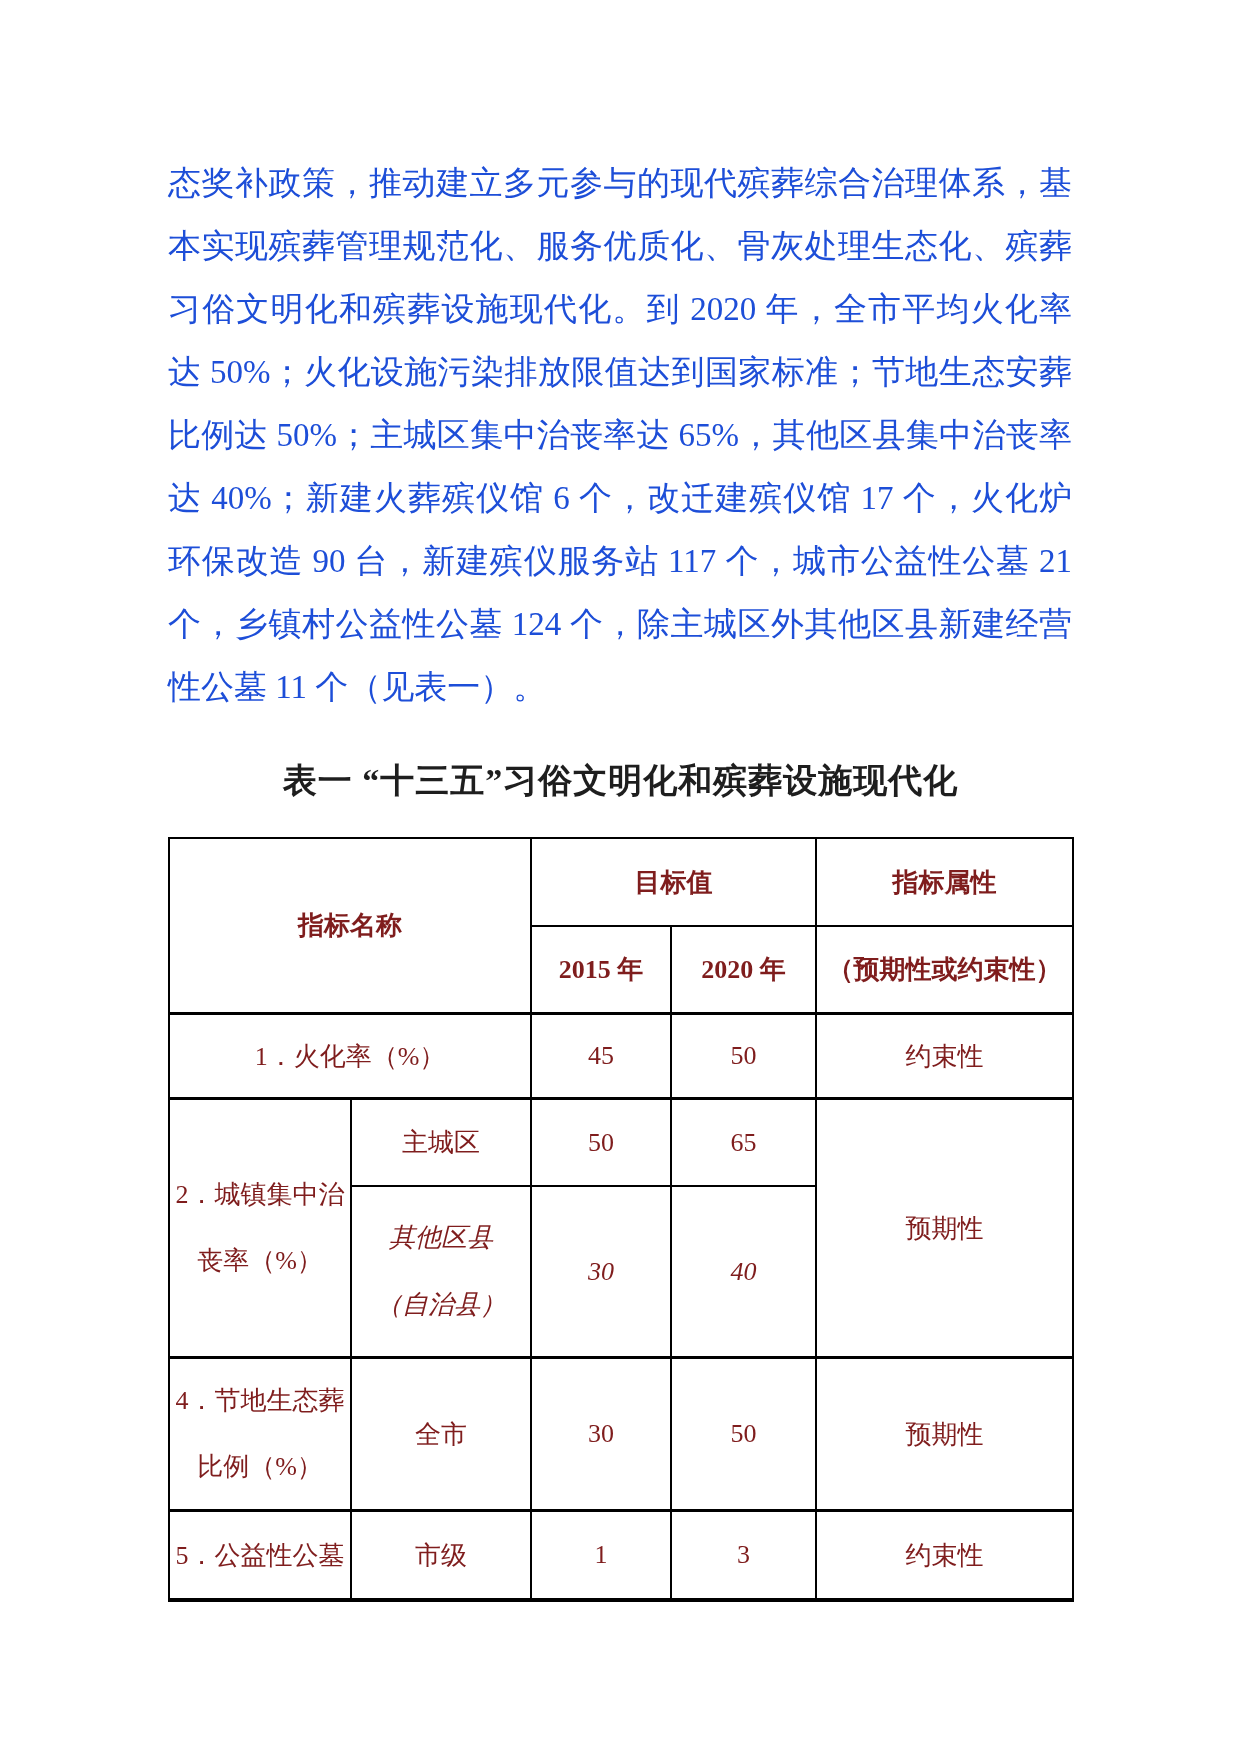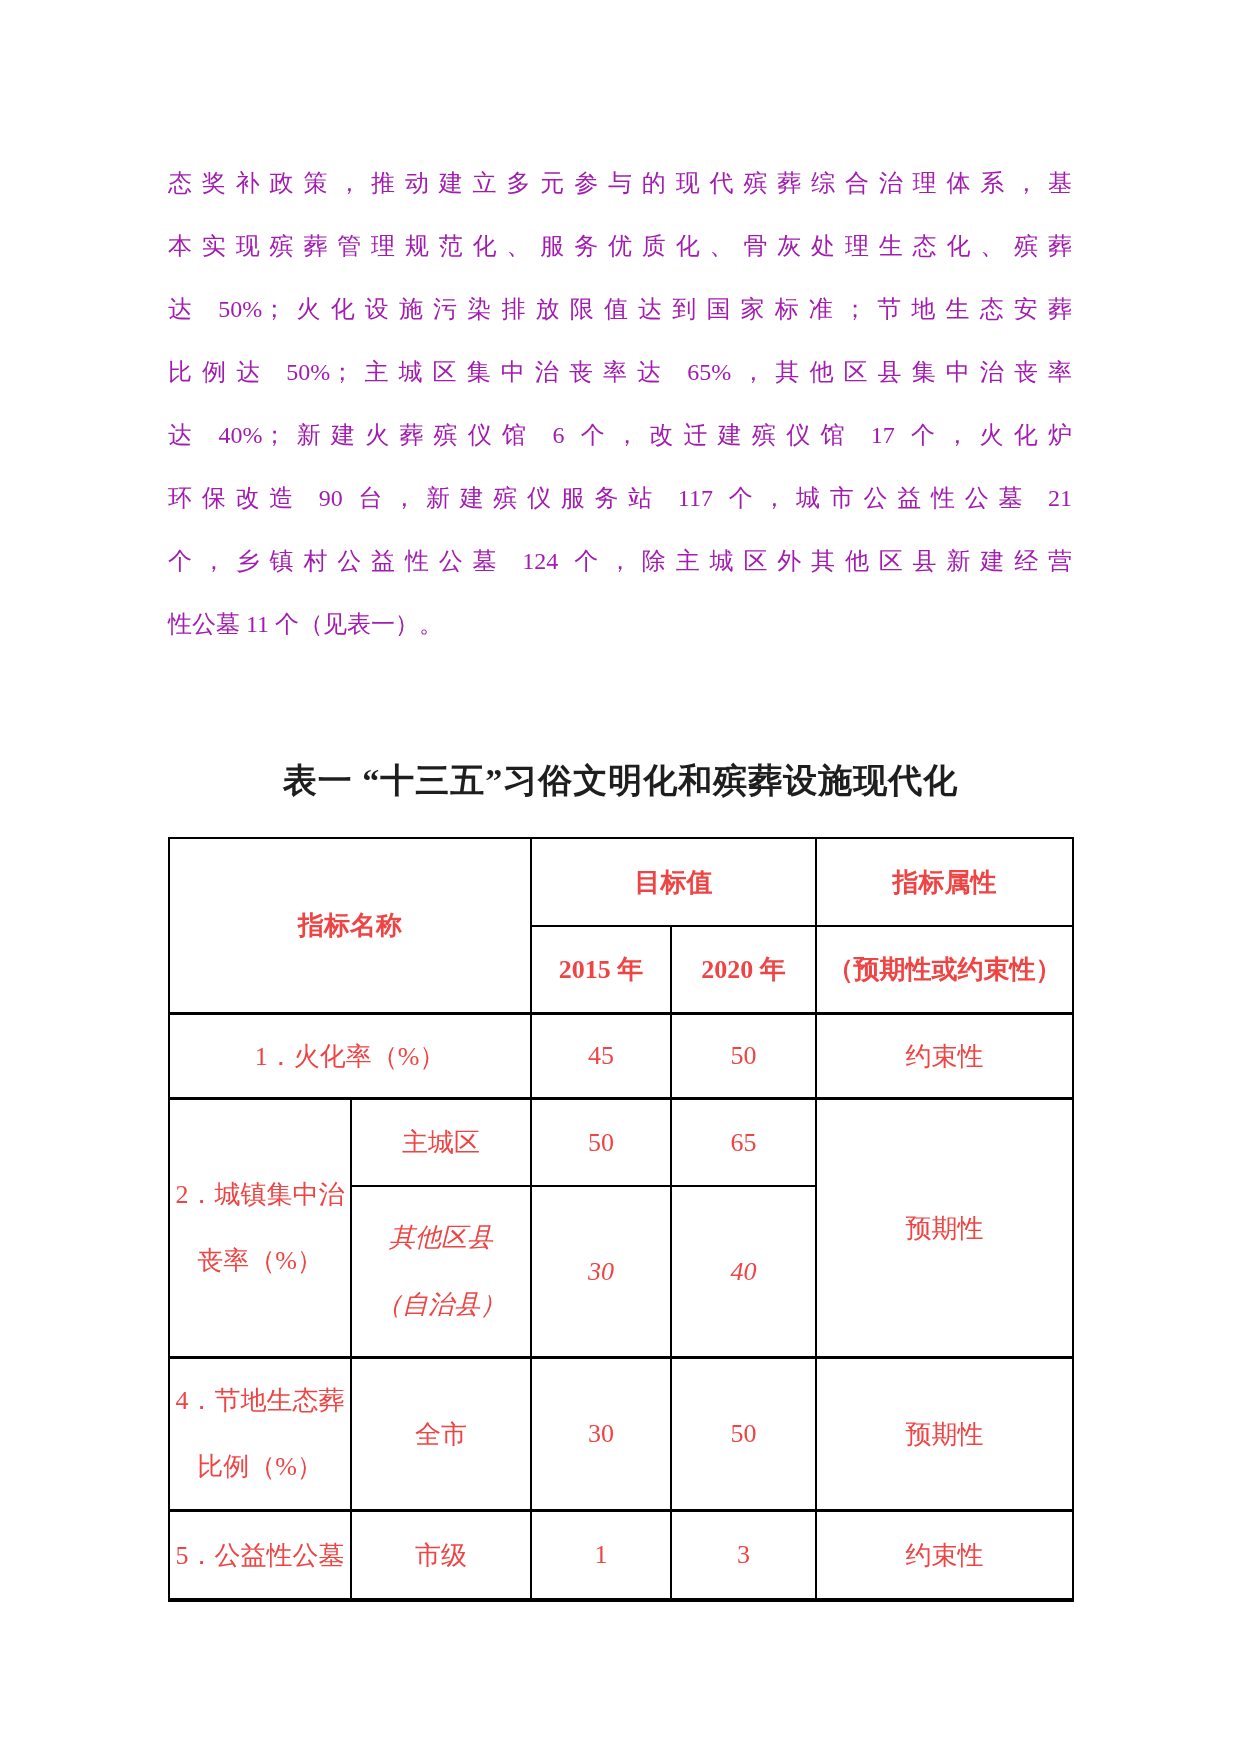--- a/index.html
+++ b/index.html
@@ -8,26 +8,26 @@
     background:#ffffff;
     position:relative;
     font-family:"Liberation Serif","DejaVu Serif",serif;
     color:#262626;
     overflow:hidden;
   }
   .para {
     position:absolute; left:168px; top:152px; width:904px;
   }
   .para-line {
-    font-size:24px;
+    font-size:33px;
     height:63px; line-height:63px;
     white-space:nowrap;
     text-align:justify;
     text-align-last:justify;
-    color:#a21caf;
+    color:#1d4ed8;
   }
   .para-line.last {
     text-align-last:left;
   }
   .table-title {
     position:absolute; left:0; top:758px; width:1241px;
     text-align:center;
     font-size:34px; font-weight:bold; color:#1e1e1e;
     letter-spacing:1px;
   }
@@ -36,21 +36,21 @@
     width:904px;
     border-collapse:collapse;
     table-layout:fixed;
   }
   table.tbl td {
     border:2px solid #000;
     text-align:center;
     vertical-align:middle;
     font-size:26px;
     padding:0 2px;
-    color:#ef4444;
+    color:#7f1d1d;
   }
   tr.h1 td { height:86px; }
   tr.h2 td { height:85px; }
   tr.r1 td { height:82px; }
   tr.r2a td { height:85px; }
   tr.r2b td { height:169px;font-style:italic; }
   tr.r4 td { height:150px; }
   tr.r5 td { height:86px;margin-left:48px; }
   tr.thick-top td { border-top-width:3px; }
   table.tbl tr:last-child td { border-bottom-width:4px; }
@@ -59,20 +59,21 @@
   td.pre { white-space:pre-line; line-height:2.55;margin-left:48px; }
 </style>
 </head>
 <body>
 
 <div>
 
   <div class="para">
     <div class="para-line">态奖补政策，推动建立多元参与的现代殡葬综合治理体系，基</div>
     <div class="para-line">本实现殡葬管理规范化、服务优质化、骨灰处理生态化、殡葬</div>
+    <div class="para-line">习俗文明化和殡葬设施现代化。到 2020 年，全市平均火化率</div>
     <div class="para-line">达 50%；火化设施污染排放限值达到国家标准；节地生态安葬</div>
     <div class="para-line">比例达 50%；主城区集中治丧率达 65%，其他区县集中治丧率</div>
     <div class="para-line">达 40%；新建火葬殡仪馆 6 个，改迁建殡仪馆 17 个，火化炉</div>
     <div class="para-line">环保改造 90 台，新建殡仪服务站 117 个，城市公益性公墓 21</div>
     <div class="para-line">个，乡镇村公益性公墓 124 个，除主城区外其他区县新建经营</div>
     <div class="para-line last">性公墓 11 个（见表一）。</div>
   </div>
 
   <div class="table-title">表一 “十三五”习俗文明化和殡葬设施现代化</div>
 

